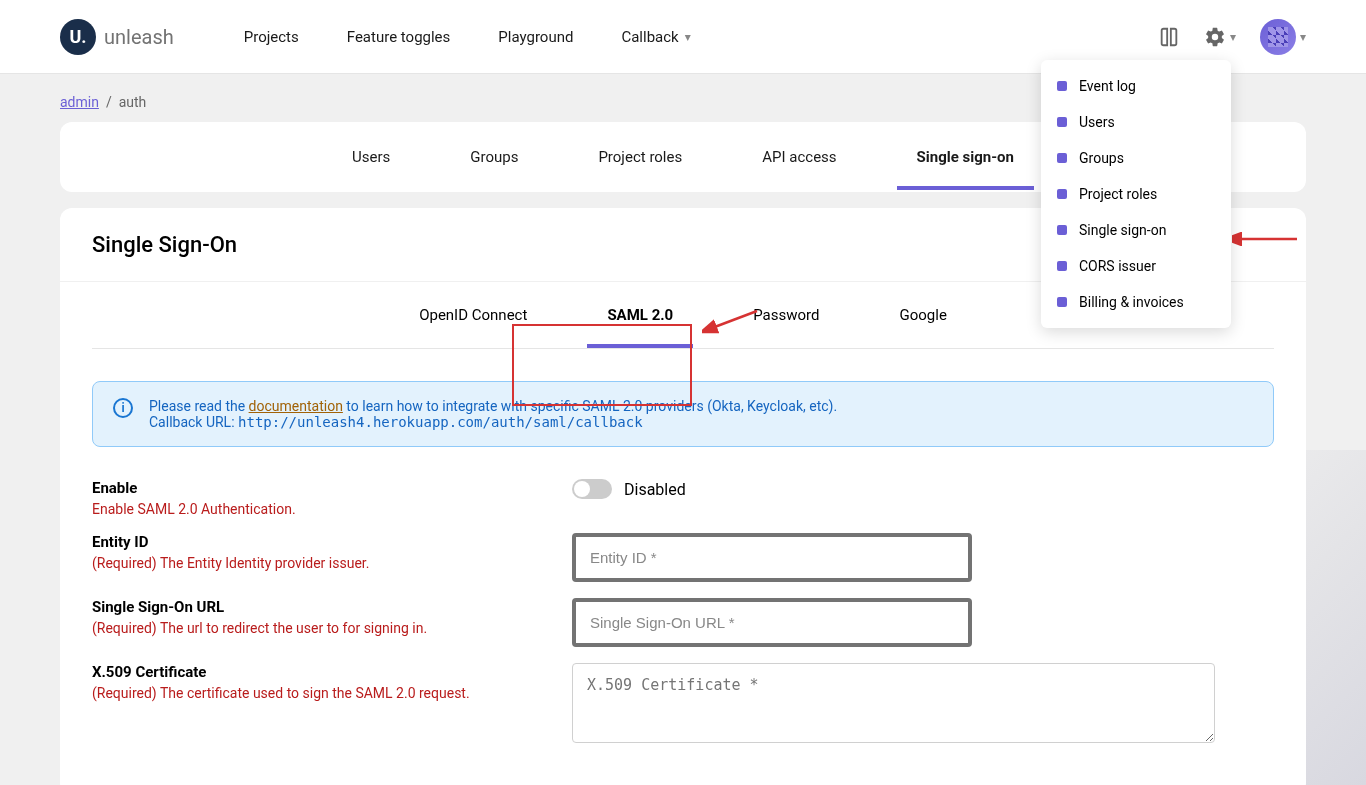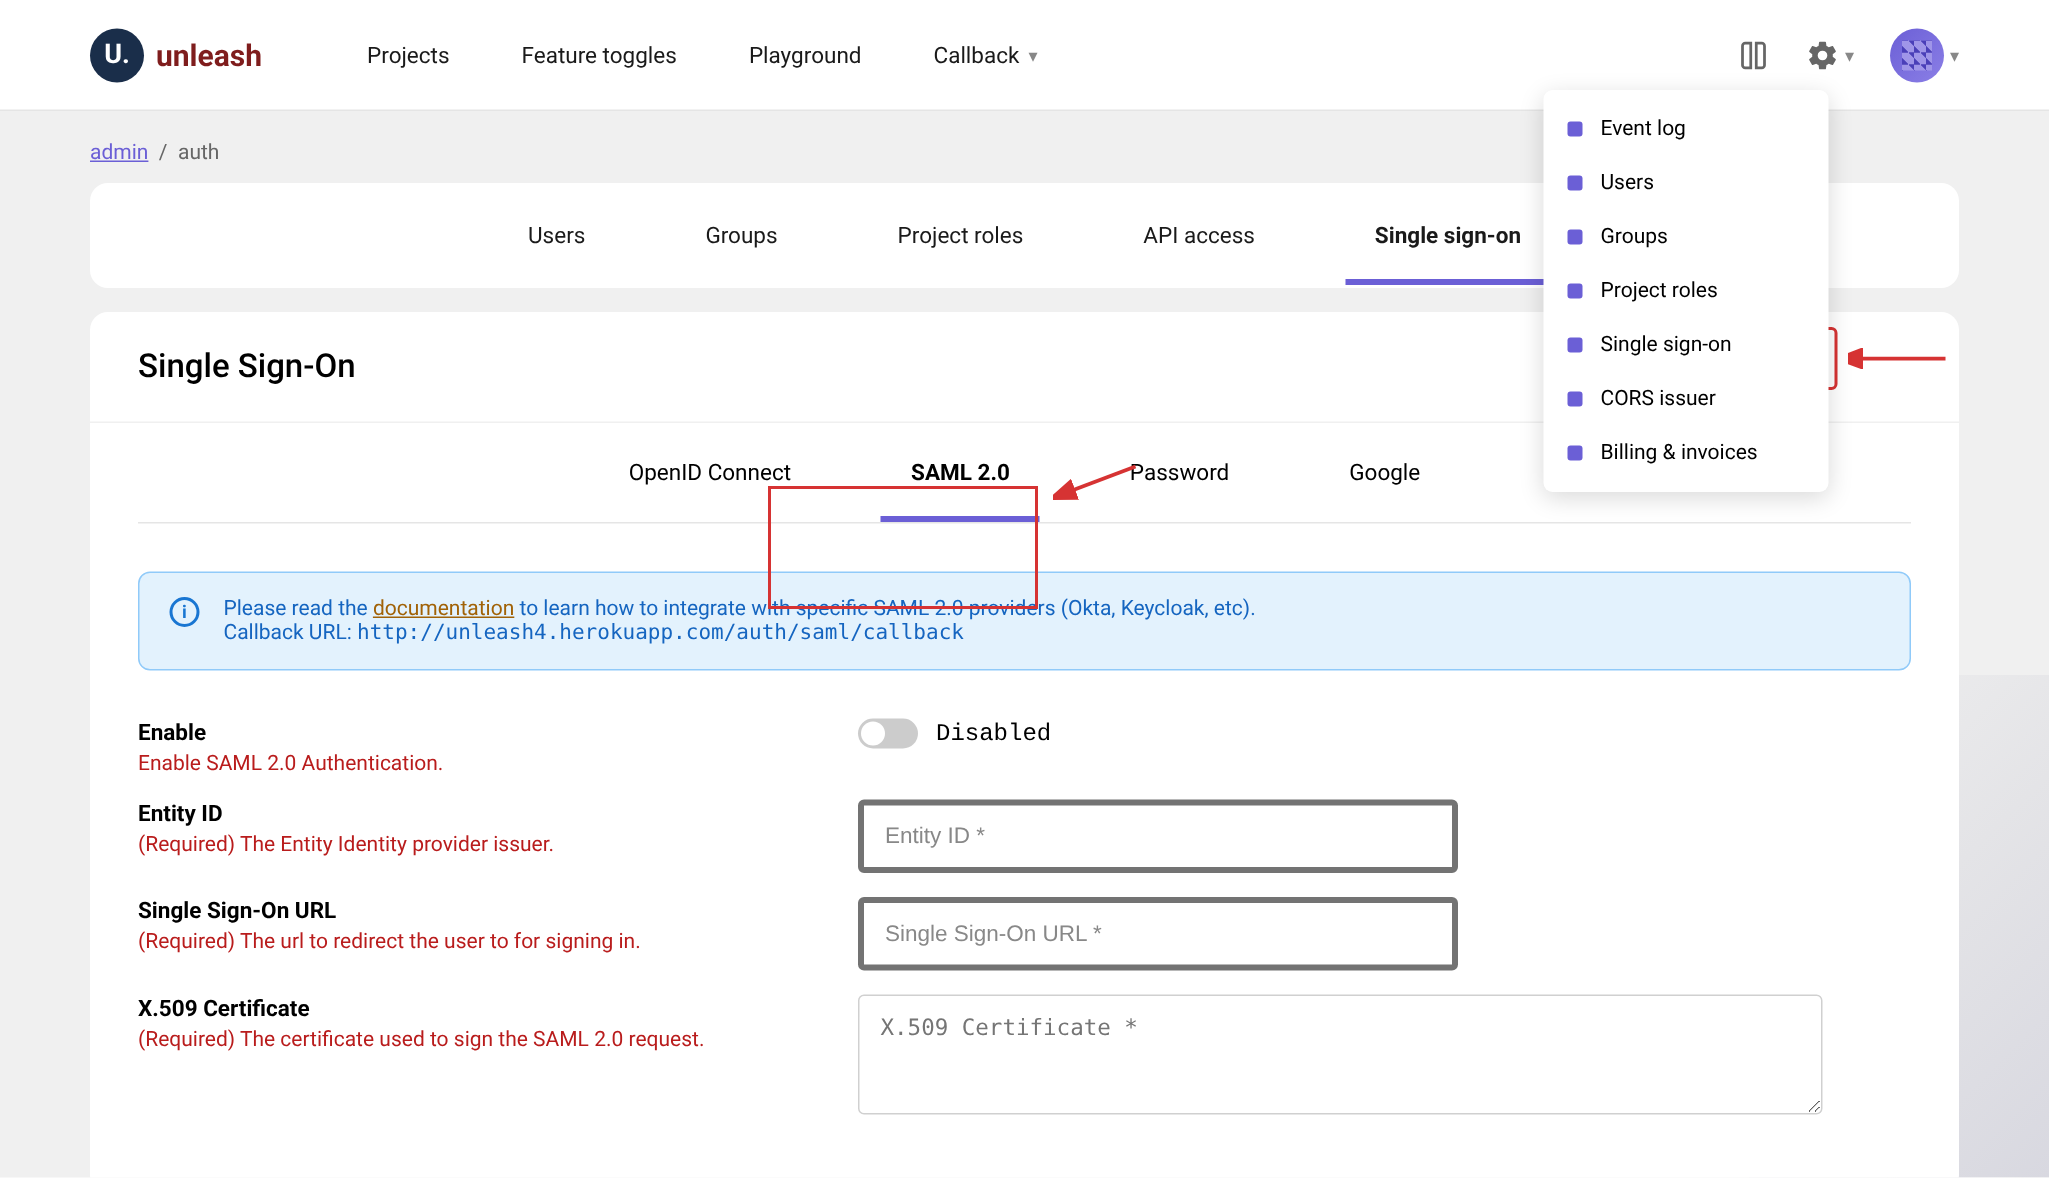--- a/index.html
+++ b/index.html
@@ -35,22 +35,22 @@
       border-radius: 50%;
       display: flex;
       align-items: center;
       justify-content: center;
       color: #fff;
       font-weight: bold;
       font-size: 18px;
     }
     .logo-text {
       font-size: 20px;
-      font-weight: 700;
-      color: #7f1d1d;
+      font-weight: 400;
+      color: #737373;
     }
     .nav-links {
       display: flex;
       gap: 48px;
       margin-left: 70px;
     }
     .nav-link {
       color: #1a1a1a;
       font-size: 15px;
       cursor: pointer;
@@ -247,21 +247,20 @@
       font-size: 14px;
       color: #b91c1c;
     }
     .form-input-col {
       flex: 1;
     }
     .toggle-wrapper {
       display: flex;
       align-items: center;
       gap: 12px;
-      font-family: Liberation Mono, monospace;
     }
     .toggle {
       width: 40px;
       height: 20px;
       background: #ccc;
       border-radius: 10px;
       position: relative;
       cursor: pointer;
     }
     .toggle::after {
@@ -290,21 +289,21 @@
       padding: 12px 14px;
       border: 1px solid #d0d0d0;
       border-radius: 4px;
       font-size: 15px;
       min-height: 80px;
       resize: vertical;
     }
     .dropdown-menu {
       position: absolute;
       top: 60px;
-      right: 147px;
+      right: 135px;
       width: 190px;
       background: #fff;
       border-radius: 6px;
       box-shadow: 0 4px 16px rgba(0,0,0,0.15);
       padding: 8px 0;
       z-index: 100;
     }
     .dropdown-item {
       display: flex;
       align-items: center;

